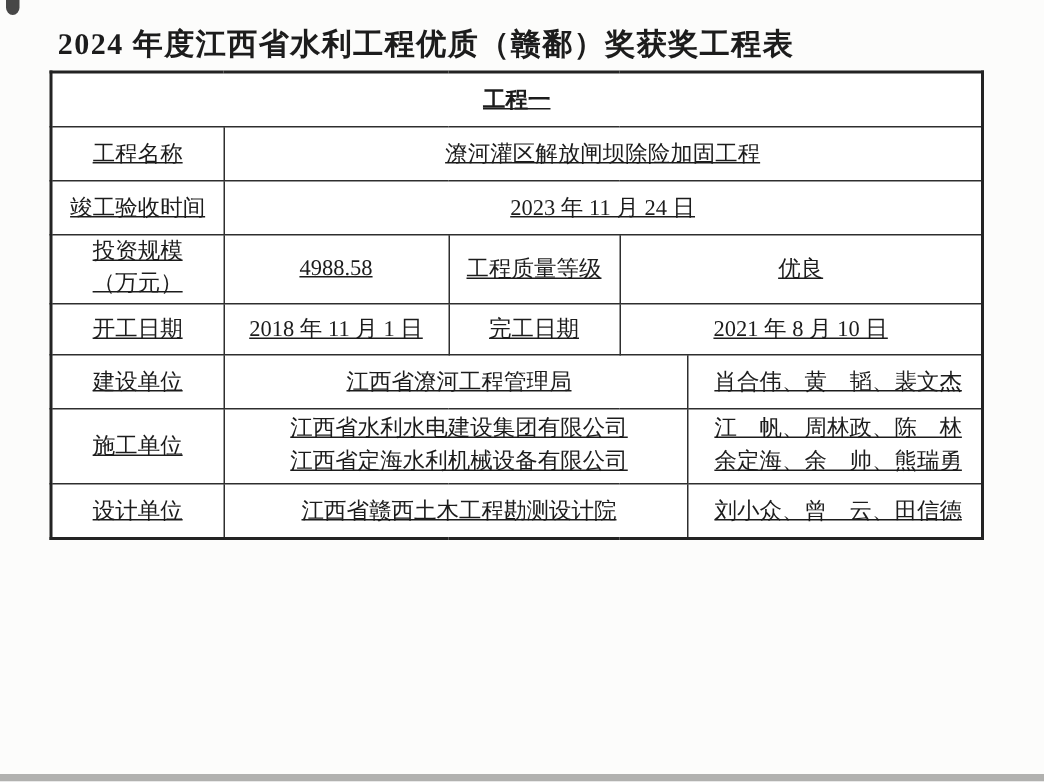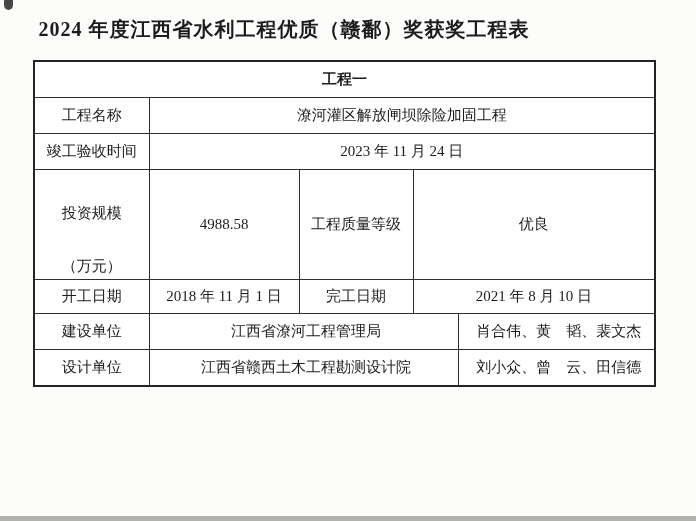--- a/index.html
+++ b/index.html
@@ -7,41 +7,41 @@
     width:696px;height:521px;position:relative;overflow:hidden;
     background:#fcfcfb;
     font-family:"Liberation Serif","DejaVu Serif",serif;
     color:#1c1c1c;
   }
   .page-title{
     position:absolute;top:16px;left:0;width:568px;
     text-align:center;font-size:20px;font-weight:bold;
     letter-spacing:1px;
   }
-  .tbl-wrap{position:absolute;top:60px;left:33px;}
+  .tbl-wrap{position:absolute;top:47px;left:33px;text-decoration:underline;}
   table.award{
     border-collapse:collapse;table-layout:fixed;width:621px;
     background:#ffffff;
   }
   table.award td{
     border:1px solid #2e2e2e;
     font-size:15px;
     vertical-align:middle;
     padding:1px 4px;
     overflow:hidden;
   }
   table.award{border:2px solid #232323;}
   tr.h36{height:36px}
   tr.h34{height:34px}
   tr.h46{height:46px}
   tr.h50{height:50px}
   .center{text-align:center;}
   .left{text-align:center;padding-left:9px !important;}
   .bold{font-weight:bold;}
-  .two-line div{line-height:1.45;margin-top:32px;}
+  .two-line div{line-height:1.45;}
   .scan-strip{
     position:absolute;left:0;bottom:0;width:696px;height:5px;
     background:#b1b1af;
   }
   .scan-speck{
     position:absolute;left:4px;top:0;width:9px;height:10px;
     background:#474747;border-radius:0 0 60% 60%;
   }
 </style>
 </head>
@@ -94,20 +94,31 @@
       <td colspan="2" class="center">2021 年 8 月 10 日</td>
     </tr>
 
 
     <tr class="h36">
       <td class="center">建设单位</td>
       <td colspan="3" class="left">江西省潦河工程管理局</td>
       <td class="left">肖合伟、黄　韬、裴文杰</td>
     </tr>
 
+    <tr class="h50">
+      <td class="center">施工单位</td>
+      <td colspan="3" class="left two-line">
+        <div>江西省水利水电建设集团有限公司</div>
+        <div>江西省定海水利机械设备有限公司</div>
+      </td>
+      <td class="left two-line">
+        <div>江　帆、周林政、陈　林</div>
+        <div>余定海、余　帅、熊瑞勇</div>
+      </td>
+    </tr>
 
     <tr class="h36">
       <td class="center">设计单位</td>
       <td colspan="3" class="left">江西省赣西土木工程勘测设计院</td>
       <td class="left">刘小众、曾　云、田信德</td>
     </tr>
 
 
 
   </tbody>

